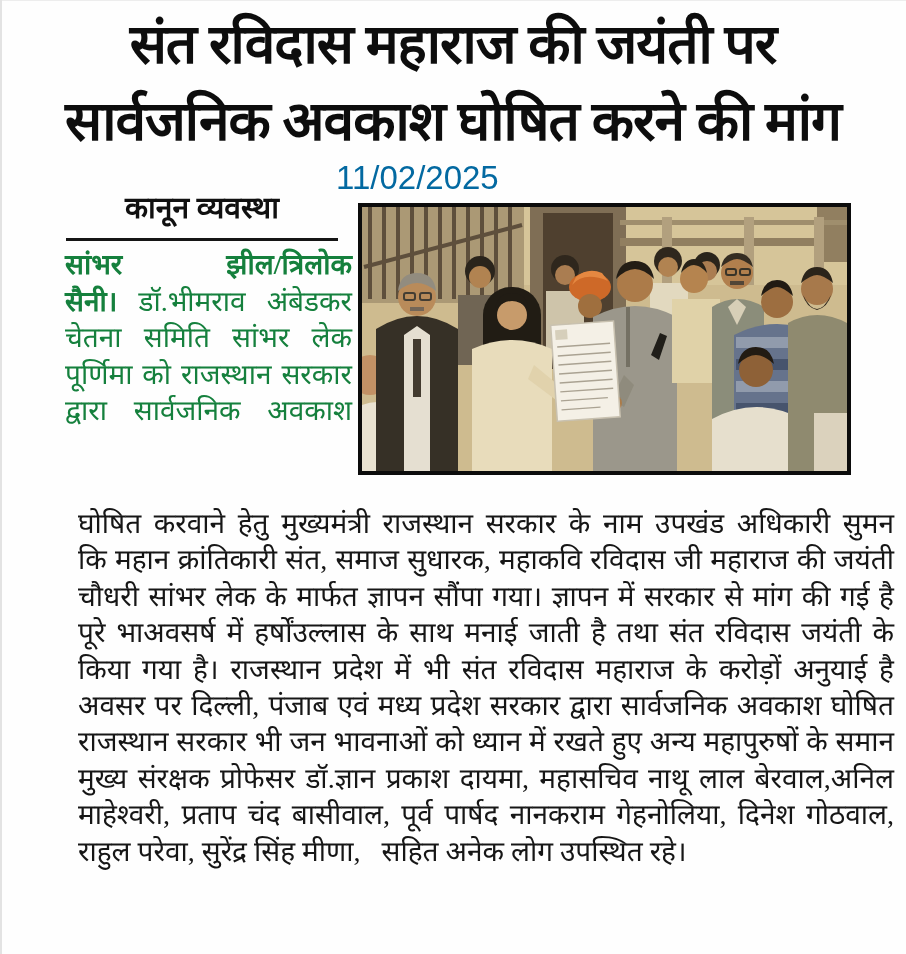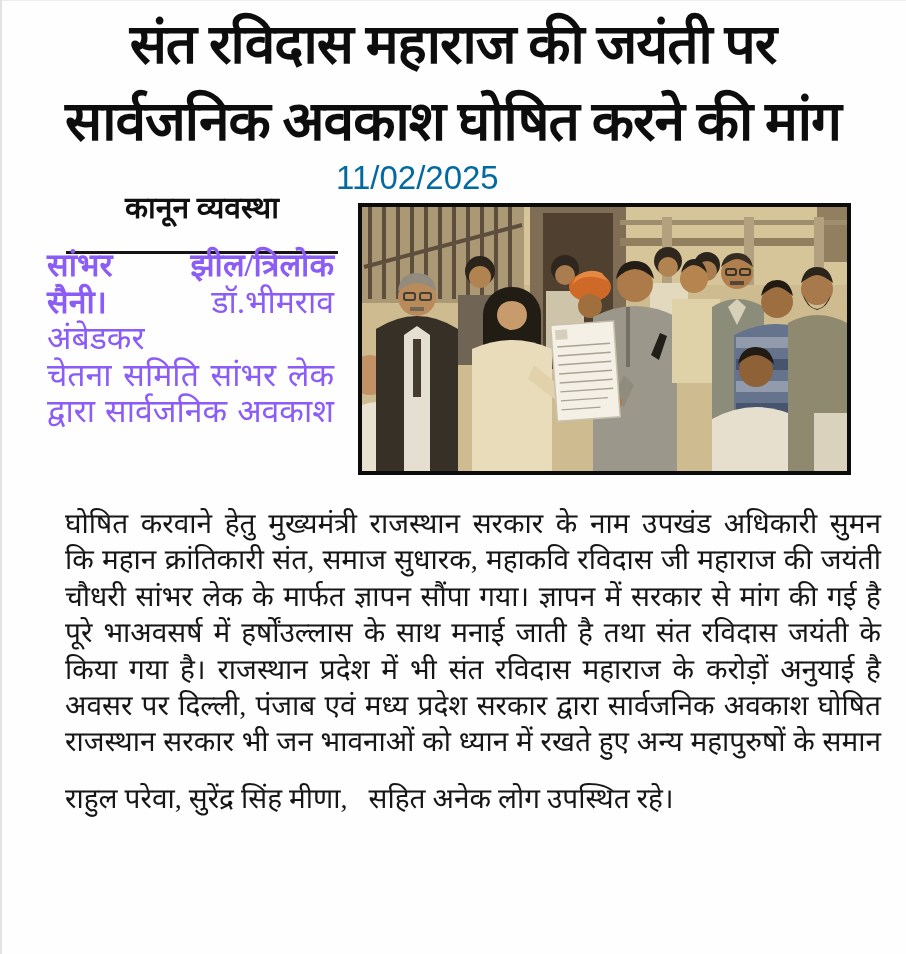--- a/index.html
+++ b/index.html
@@ -21,38 +21,38 @@
   .headline .hl{display:block;white-space:nowrap;text-align:center;}
   .date{
     position:absolute;top:159px;left:336px;
     font-family:"Liberation Sans","DejaVu Sans",sans-serif;
     font-size:33px;line-height:38px;color:#0369a1;font-weight:400;text-align:center;
   }
   .kicker{
     position:absolute;top:191px;left:66px;width:272px;
     text-align:center;font-size:30px;line-height:34px;font-weight:700;
     color:#101010;
-    padding-bottom:26px;border-bottom:3px solid #151515;
+    padding-bottom:13px;border-bottom:3px solid #151515;
   }
   .photo{
     position:absolute;top:203px;left:358px;margin:0;
     width:485px;height:264px;
     border:4px solid #0c0c0c;background:#cfbd93;
   }
   .photo svg{display:block;}
   .leftcol{
-    position:absolute;top:247px;left:47px;width:287px;
-    font-size:32px;line-height:36.6px;color:#8b5cf6;
+    position:absolute;top:247px;left:65px;width:287px;
+    font-size:28px;line-height:36.6px;color:#15803d;
   }
   .bodycol{
-    position:absolute;top:506px;left:65px;width:816px;
+    position:absolute;top:506px;left:78px;width:816px;
     font-size:28px;line-height:36.4px;color:#161616;
   }
   .jline{text-align:justify;text-align-last:justify;-moz-text-align-last:justify;white-space:nowrap0;}
-  .jline.final{text-align-last:left;margin-top:20px;-moz-text-align-last:left;}
+  .jline.final{text-align-last:left;-moz-text-align-last:left;}
   .dateline{display:flex;justify-content:space-between;font-weight:700;}
   .bold{font-weight:700;}
 </style>
 </head>
 <body>
 
 <div class="page">
 
   <h1 class="headline">
     <span class="hl">संत रविदास महाराज की जयंती पर</span>
@@ -229,27 +229,30 @@
   <div class="leftcol">
     <div class="jline dateline">
       <span>सांभर</span>
       <span>झील/त्रिलोक</span>
     </div>
     <div class="jline">
       <span class="bold">सैनी।</span>
       <span>डॉ.भीमराव अंबेडकर</span>
     </div>
     <div class="jline">चेतना समिति सांभर लेक</div>
+    <div class="jline">पूर्णिमा को राजस्थान सरकार</div>
     <div class="jline">द्वारा सार्वजनिक अवकाश</div>
   </div>
 
   <div class="bodycol">
     <div class="jline">घोषित करवाने हेतु मुख्यमंत्री राजस्थान सरकार के नाम उपखंड अधिकारी सुमन</div>
     <div class="jline">कि महान क्रांतिकारी संत, समाज सुधारक, महाकवि रविदास जी महाराज की जयंती</div>
     <div class="jline">चौधरी सांभर लेक के मार्फत ज्ञापन सौंपा गया। ज्ञापन में सरकार से मांग की गई है</div>
     <div class="jline">पूरे भाअवसर्ष में हर्षोंउल्लास के साथ मनाई जाती है तथा संत रविदास जयंती के</div>
     <div class="jline">किया गया है। राजस्थान प्रदेश में भी संत रविदास महाराज के करोड़ों अनुयाई है</div>
     <div class="jline">अवसर पर दिल्ली, पंजाब एवं मध्य प्रदेश सरकार द्वारा सार्वजनिक अवकाश घोषित</div>
     <div class="jline">राजस्थान सरकार भी जन भावनाओं को ध्यान में रखते हुए अन्य महापुरुषों के समान</div>
+    <div class="jline">मुख्य संरक्षक प्रोफेसर डॉ.ज्ञान प्रकाश दायमा, महासचिव नाथू लाल बेरवाल,अनिल</div>
+    <div class="jline">माहेश्वरी, प्रताप चंद बासीवाल, पूर्व पार्षद नानकराम गेहनोलिया, दिनेश गोठवाल,</div>
     <div class="jline final">राहुल परेवा, सुरेंद्र सिंह मीणा,&nbsp;&nbsp; सहित अनेक लोग उपस्थित रहे।</div>
   </div>
 
 </div>
 
 </body></html>

